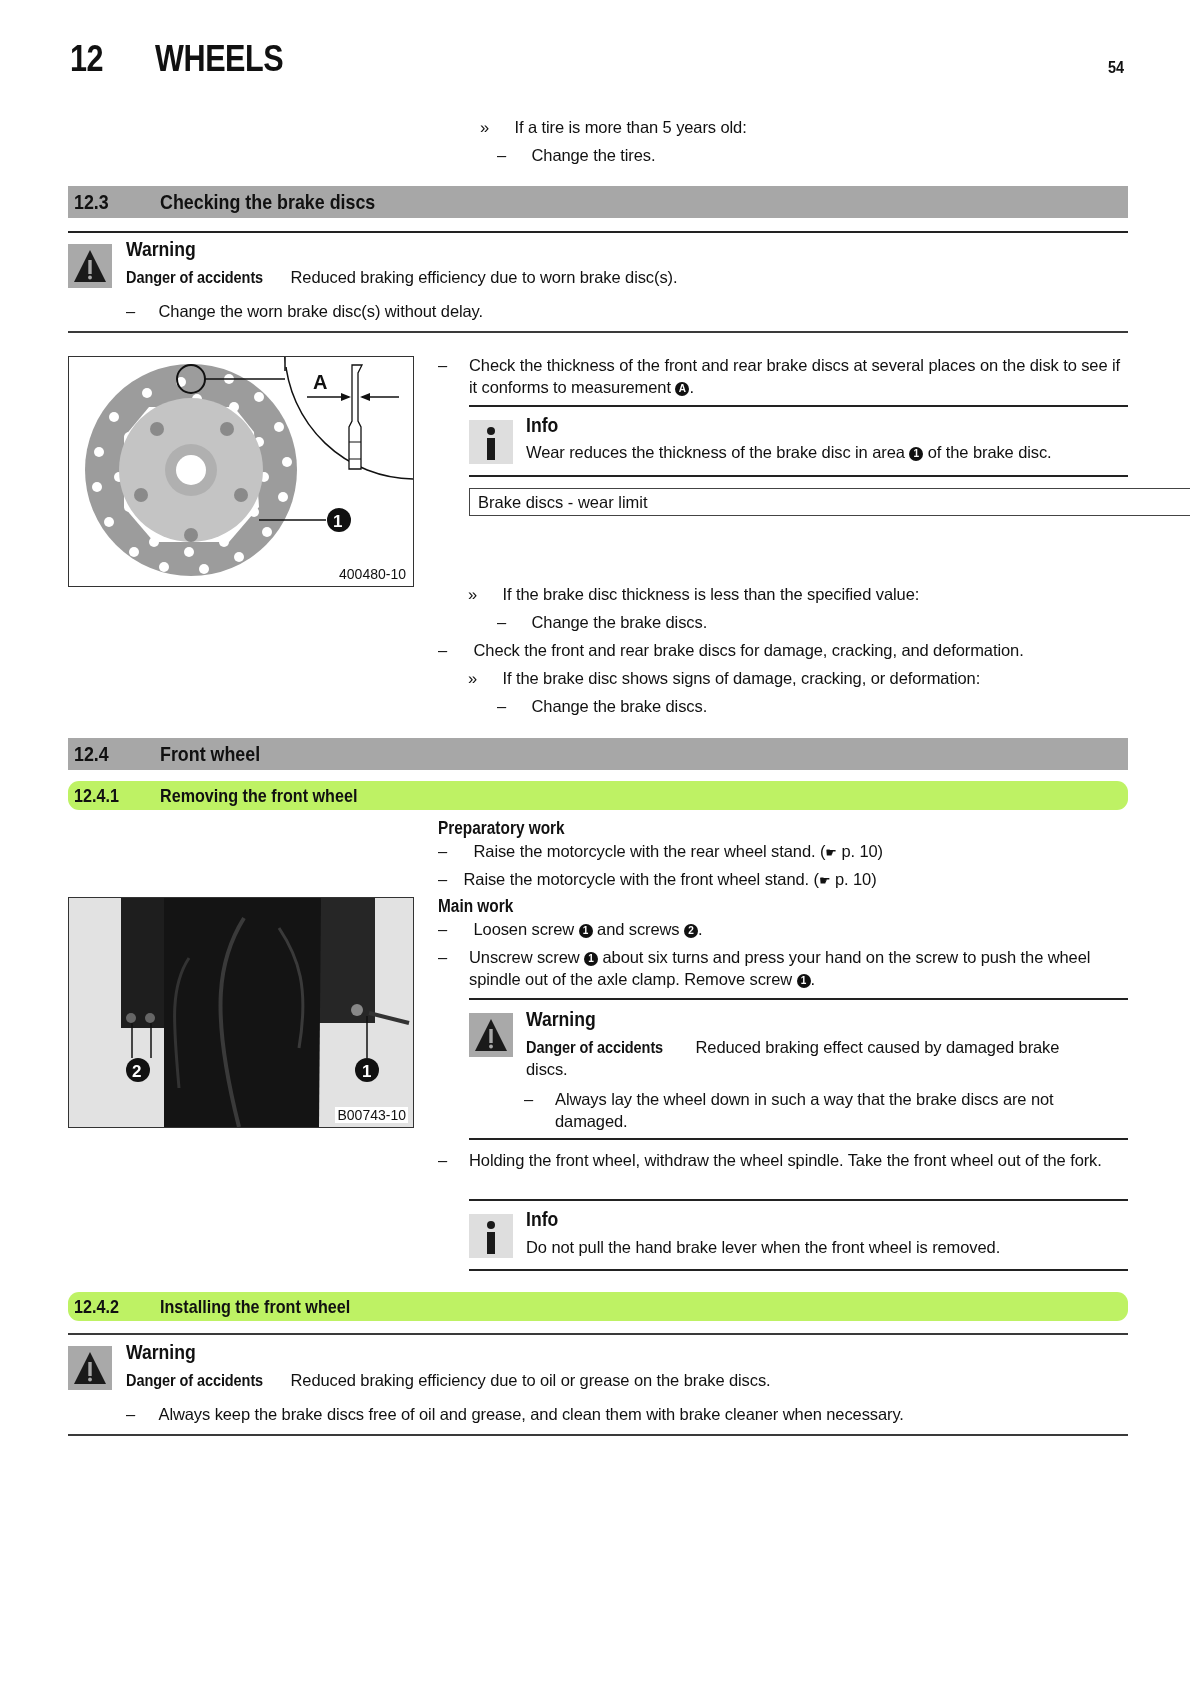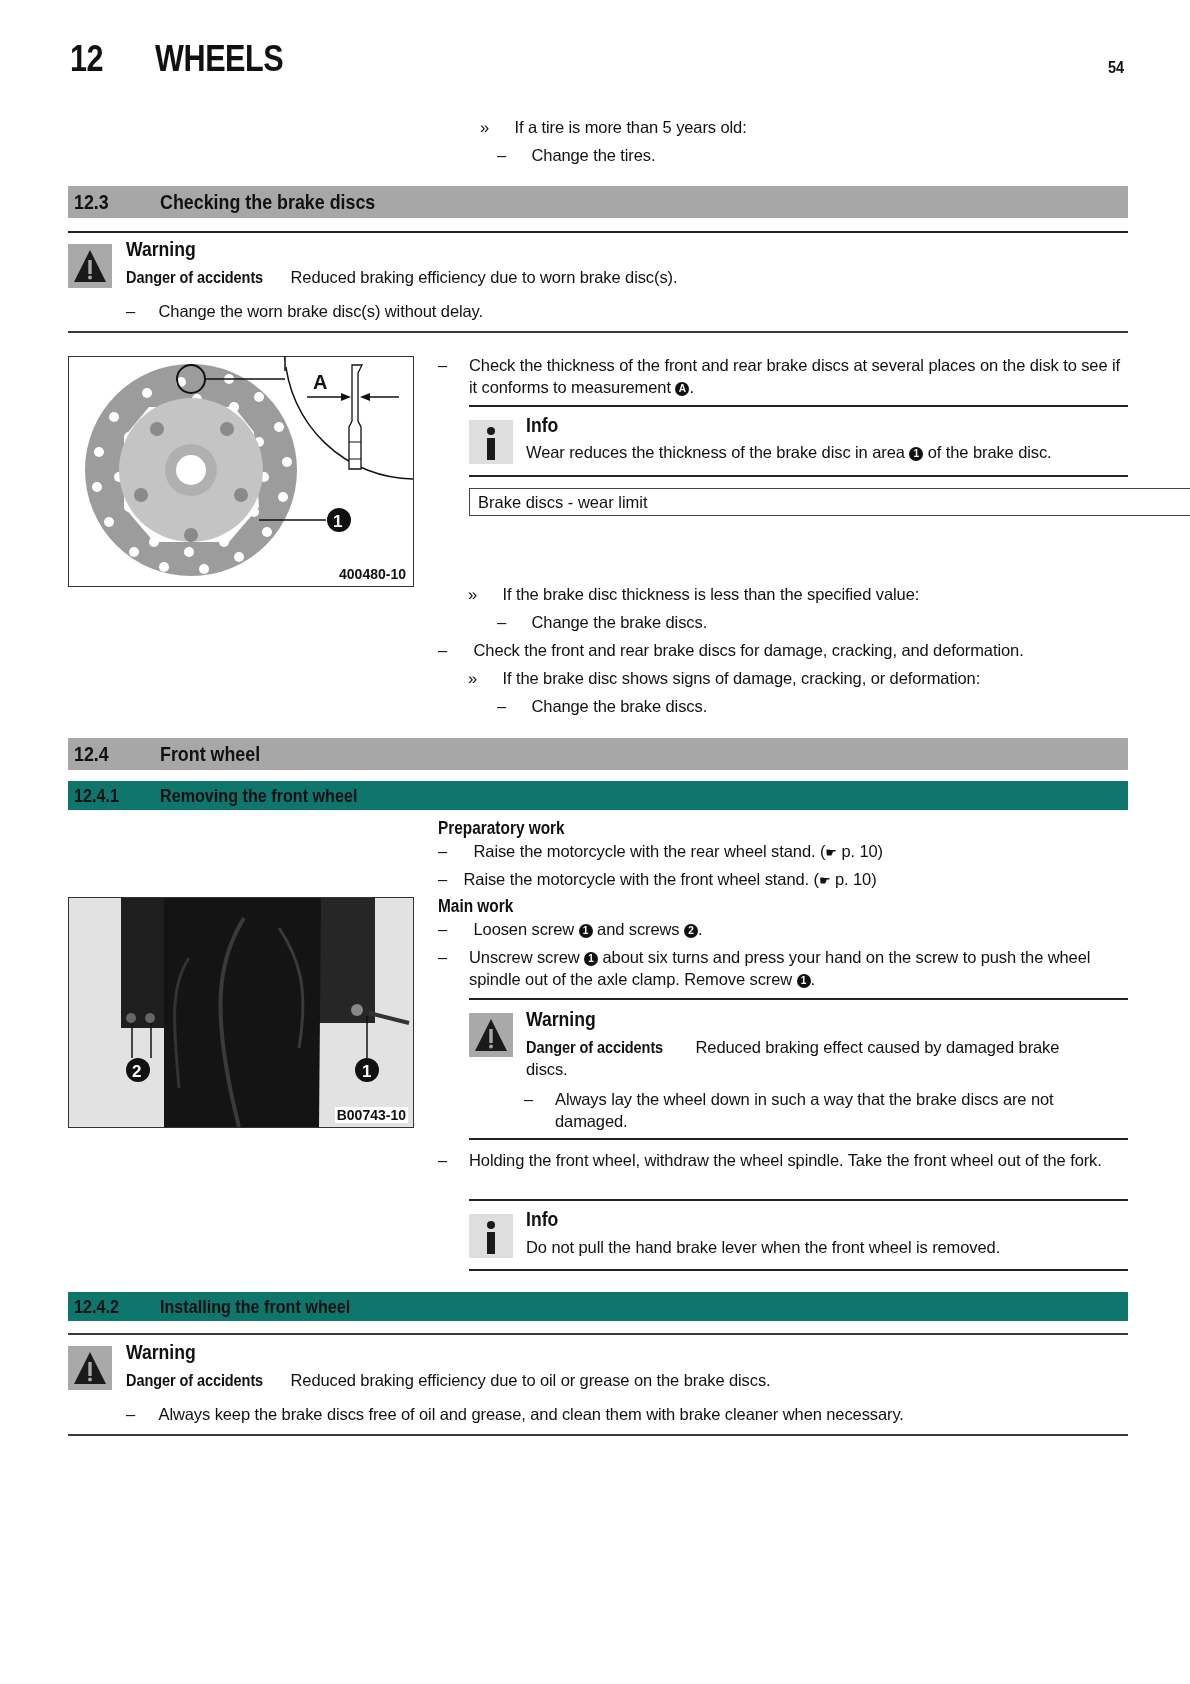--- a/index.html
+++ b/index.html
@@ -12,40 +12,40 @@
                  transform: scaleX(0.85); transform-origin: left top; }
   .chapter-title { left: 155px; top: 38px; font-size: 36px; font-weight: bold; letter-spacing: -0.5px;
                    transform: scaleX(0.85); transform-origin: left top; }
   .page-num { left: 1108px; top: 58px; font-size: 17px; font-weight: bold; transform: scaleX(0.85); transform-origin: left top; }
 
   .txt { font-size: 16.5px; line-height: 22px; letter-spacing: -0.1px; }
   .bold-cond { font-weight: bold; transform: scaleX(0.88); transform-origin: left top; display: inline-block; }
 
   
   .bar-dark { left: 68px; width: 1060px; height: 32px; background: #a7a7a7; }
-  .bar-light { left: 68px; width: 1060px; height: 29px; background: #0f766e; }
+  .bar-light { left: 68px; width: 1060px; height: 29px; background: #bef264; border-radius: 11px; }
   .bar-num, .bar-title { position: absolute; top: 4px; font-size: 21px; font-weight: bold;
                          transform: scaleX(0.85); transform-origin: left top; }
   .bar-light .bar-num, .bar-light .bar-title { top: 4px; font-size: 19px; }
   .bar-num { left: 6px; }
   .bar-title { left: 92px; }
 
   .rule { height: 2px; background: #3a3a3a; }
   .rule-thin { height: 1.5px; background: #222; }
 
   
   .warn-box { width: 44px; height: 44px; background: #a9a9a9; }
   .info-box { width: 44px; height: 44px; background: #dedede; }
 
   .marker { display: inline-block; width: 16px; text-align: left; }
   .callout { display: inline-block; width: 14px; height: 14px; border-radius: 50%; background: #111; color: #fff;
              font-size: 10px; line-height: 14px; text-align: center; font-weight: bold; vertical-align: 1px; }
 
   .fig { border: 1.5px solid #333; background: #fff; overflow: hidden; }
-  .fig-id { position: absolute; right: 5px; bottom: 4px; font-size: 14px; background: #fff; padding: 0 2px; font-weight: bold; }
+  .fig-id { position: absolute; right: 5px; bottom: 4px; font-size: 14px; background: #fff; padding: 0 2px; }
 
   table.spec { border-collapse: collapse; font-size: 16.5px; }
   table.spec td { border: 1.5px solid #444; height: 26px; padding: 0 8px; }
 </style>
 </head>
 <body>
 
 <div class="abs chapter-num">12</div>
 <div class="abs chapter-title">WHEELS</div>
 <div class="abs page-num">54</div>

